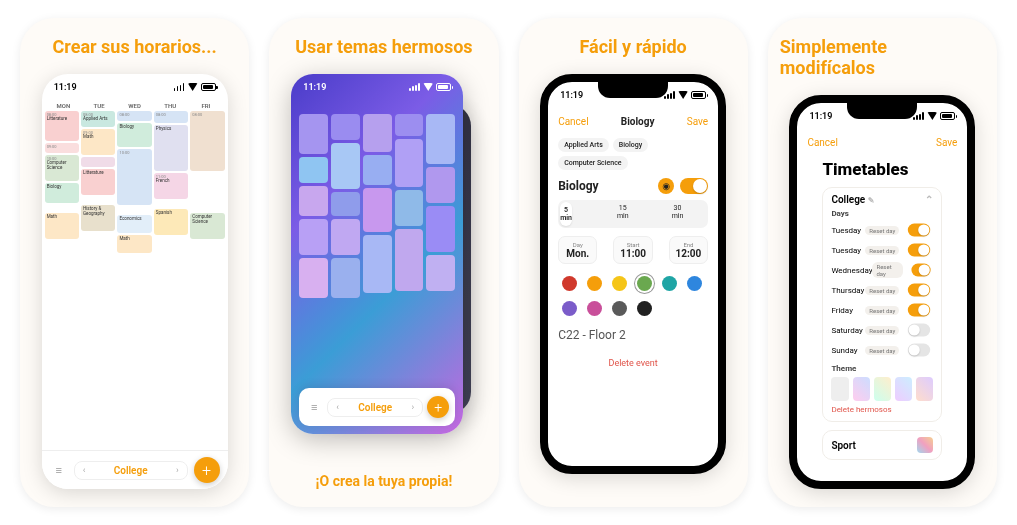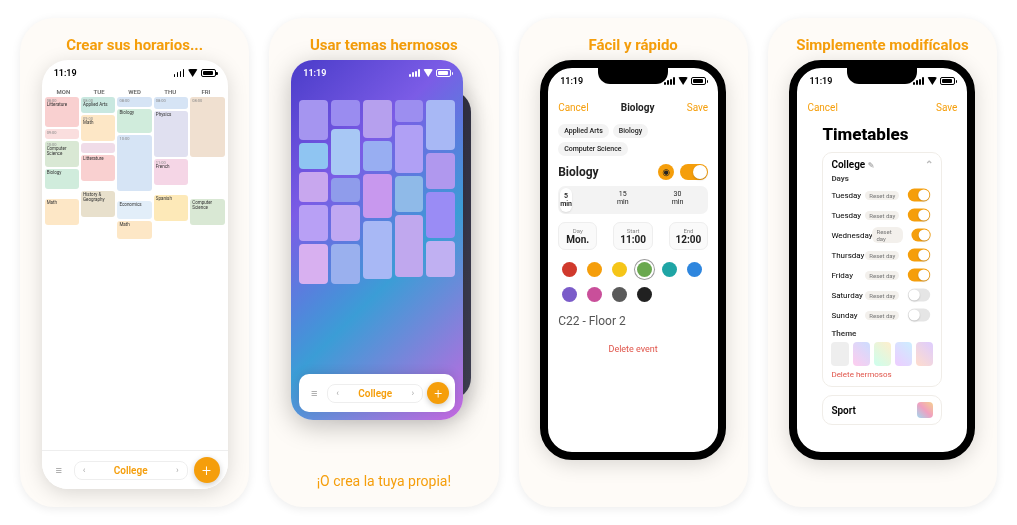--- a/index.html
+++ b/index.html
@@ -1,19 +1,19 @@
 <!DOCTYPE html>
 <html><head>
 <meta charset="utf-8">
 <style>
   * { box-sizing: border-box; margin: 0; padding: 0; }
   body { font-family: -apple-system, BlinkMacSystemFont, "Segoe UI", Roboto, sans-serif; background: #fff; width: 1017px; height: 525px; display: flex; gap: 20px; padding: 18px 20px; }
   .card { flex: 1; background: #fefbf7; border-radius: 34px; box-shadow: 0 2px 10px rgba(0,0,0,.08); display: flex; flex-direction: column; align-items: center; padding: 18px 12px; position: relative; overflow: hidden; }
-  .headline { color: #f59e0b; font-weight: 700; text-align: center; margin-bottom: 6px; font-size: 15px; }
-  .footline { color: #f59e0b; font-weight: 400; text-align: center; margin-top: auto; font-size: 14px; }
+  .headline { color: #f59e0b; font-weight: 700; text-align: left; margin-bottom: 17px; font-size: 18px; }
+  .footline { color: #f59e0b; font-weight: 700; text-align: center; margin-top: auto; font-size: 14px; }
   .phone { width: 186px; height: 400px; border-radius: 26px; background: #fff; box-shadow: 0 4px 20px rgba(0,0,0,.15); overflow: hidden; position: relative; display:flex; flex-direction:column; }
   .phone.black { border: 8px solid #000; border-radius: 32px; }
   .notch { position:absolute; top:0; left:50%; transform:translateX(-50%); width:70px; height:16px; background:#000; border-radius: 0 0 12px 12px; z-index:5;}
   .statusbar { height: 26px; display:flex; justify-content:space-between; align-items:center; padding: 0 12px; font-size: 9px; font-weight:600; }
   .statusbar.light { color:#fff; }
   .statusicons { display:flex; gap:3px; align-items:center; }
   .sig { width:11px; height:8px; position:relative; }
   .sig span { position:absolute; bottom:0; width:1.8px; background:currentColor; border-radius:1px;}
   .sig span:nth-child(1){left:0;height:3px;} .sig span:nth-child(2){left:3px;height:5px;} .sig span:nth-child(3){left:6px;height:6.5px;} .sig span:nth-child(4){left:9px;height:8px;}
   .wifi{width:10px;height:8px;background:currentColor;clip-path:polygon(50% 100%,0 0,100% 0);border-radius:2px 2px 0 0;}

